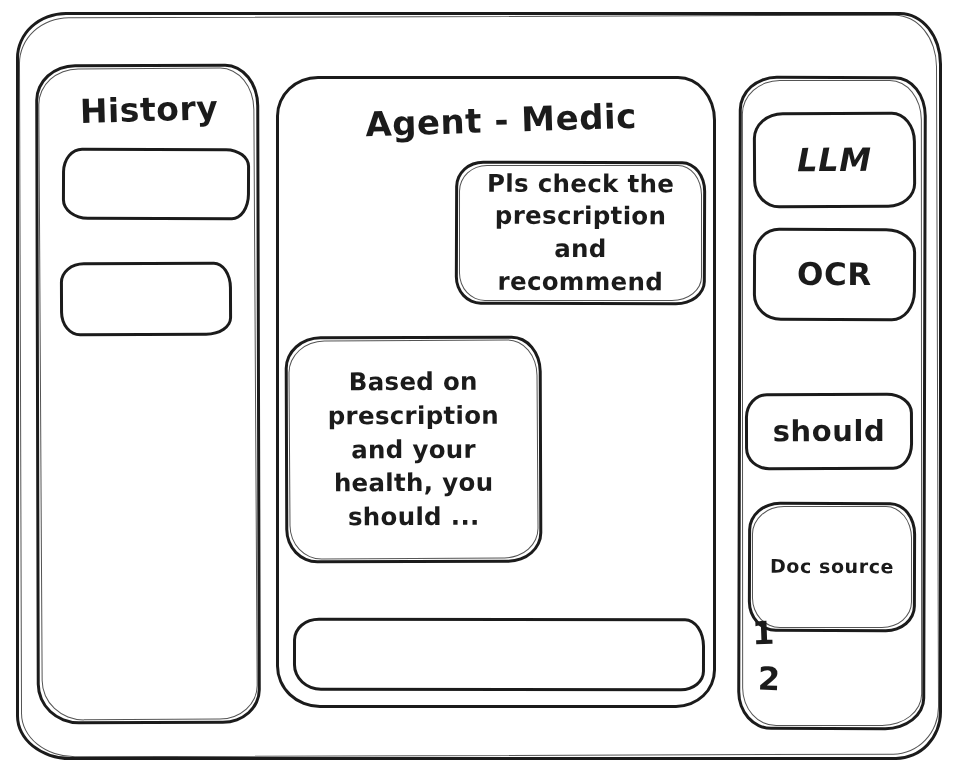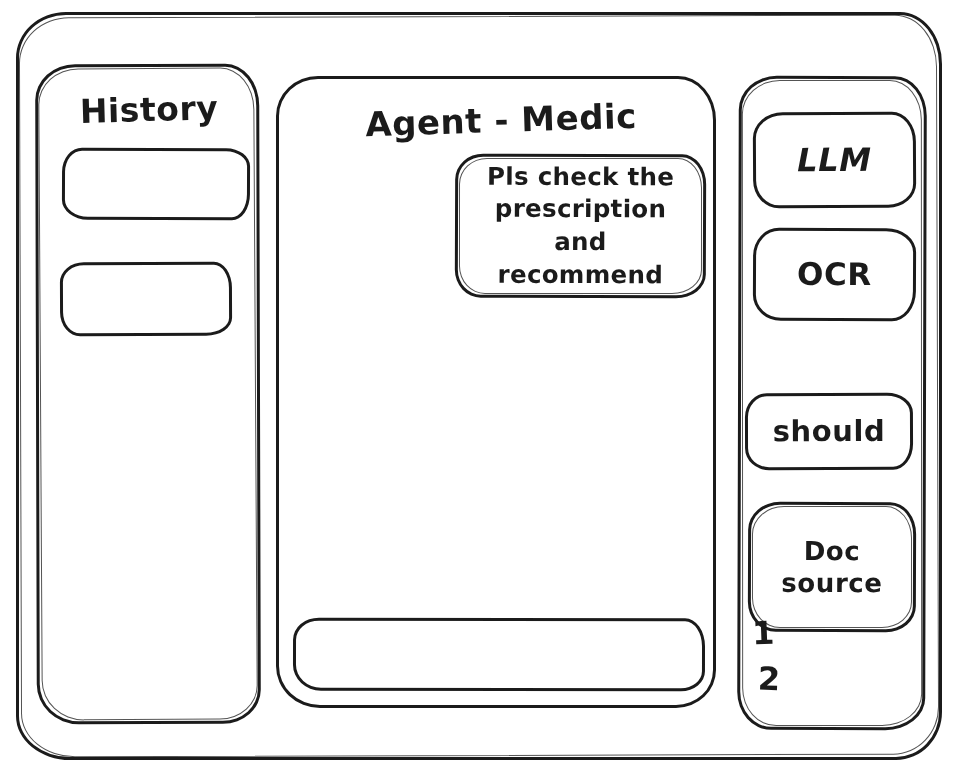--- a/index.html
+++ b/index.html
@@ -81,21 +81,21 @@
   .chat-panel {
     left: 276px; top: 76px; width: 440px; height: 632px;
     border-radius: 42px 38px 40px 44px / 40px 44px 38px 42px;
   }
   .chat-title {
     left: 336px; top: 100px; width: 330px;
     font-size: 34px;
     transform: rotate(-1.8deg);
   }
   .user-bubble {
-    left: 455px; top: 154px; width: 251px; height: 144px;
+    left: 455px; top: 161px; width: 251px; height: 144px;
     border-radius: 28px 24px 30px 26px / 26px 30px 24px 28px;
     font-size: 24.5px;
     font-weight: 600;
     line-height: 1.33;
     letter-spacing: 0.3px;
     padding: 18px 10px;
     transform: rotate(0.2deg);
   }
   .agent-bubble {
     left: 285px; top: 336px; width: 257px; height: 227px;
@@ -146,21 +146,21 @@
   }
   .btn-params {
     left: 745px; top: 393px; width: 168px; height: 77px;
     border-radius: 22px 26px 20px 24px / 24px 20px 26px 22px;
     font-size: 29px;
     transform: rotate(-0.2deg);
   }
   .btn-doc {
     left: 748px; top: 502px; width: 168px; height: 130px;
     border-radius: 32px 26px 30px 28px / 28px 32px 26px 30px;
-    font-size: 26px;
+    font-size: 19px;
     transform: rotate(0.2deg);
   }
   .doc-item {
     position: absolute;
     font-size: 32px;
     font-weight: 600;
     cursor: pointer;
   }
   .doc-item-1 { left: 752px; top: 614px; transform: rotate(-2deg); }
   .doc-item-2 { left: 758px; top: 660px; transform: rotate(2deg); }
@@ -173,20 +173,21 @@
   <div class="sk dbl frame"></div>
 
   <div class="sk dbl history-panel"></div>
   <div class="label center-text history-title">History</div>
   <div class="sk history-item-1"></div>
   <div class="sk history-item-2"></div>
 
   <div class="sk chat-panel"></div>
   <div class="label center-text chat-title">Agent - Medic</div>
   <div class="sk dbl flex-center user-bubble">Pls check the prescription and recommend</div>
+  <div class="sk dbl flex-center agent-bubble">Based on prescription and your health, you should ...</div>
   <input class="sk message-input" type="text" value="" style="">
 
   <div class="sk dbl tools-panel"></div>
   <div class="sk flex-center tool-btn btn-ocr">OCR</div>
   <div class="sk flex-center tool-btn btn-llm">LLM</div>
   <div class="sk flex-center tool-btn btn-params">should</div>
   <div class="sk dbl flex-center tool-btn btn-doc">Doc source</div>
   <div class="doc-item doc-item-1">1</div>
   <div class="doc-item doc-item-2">2</div>
 

